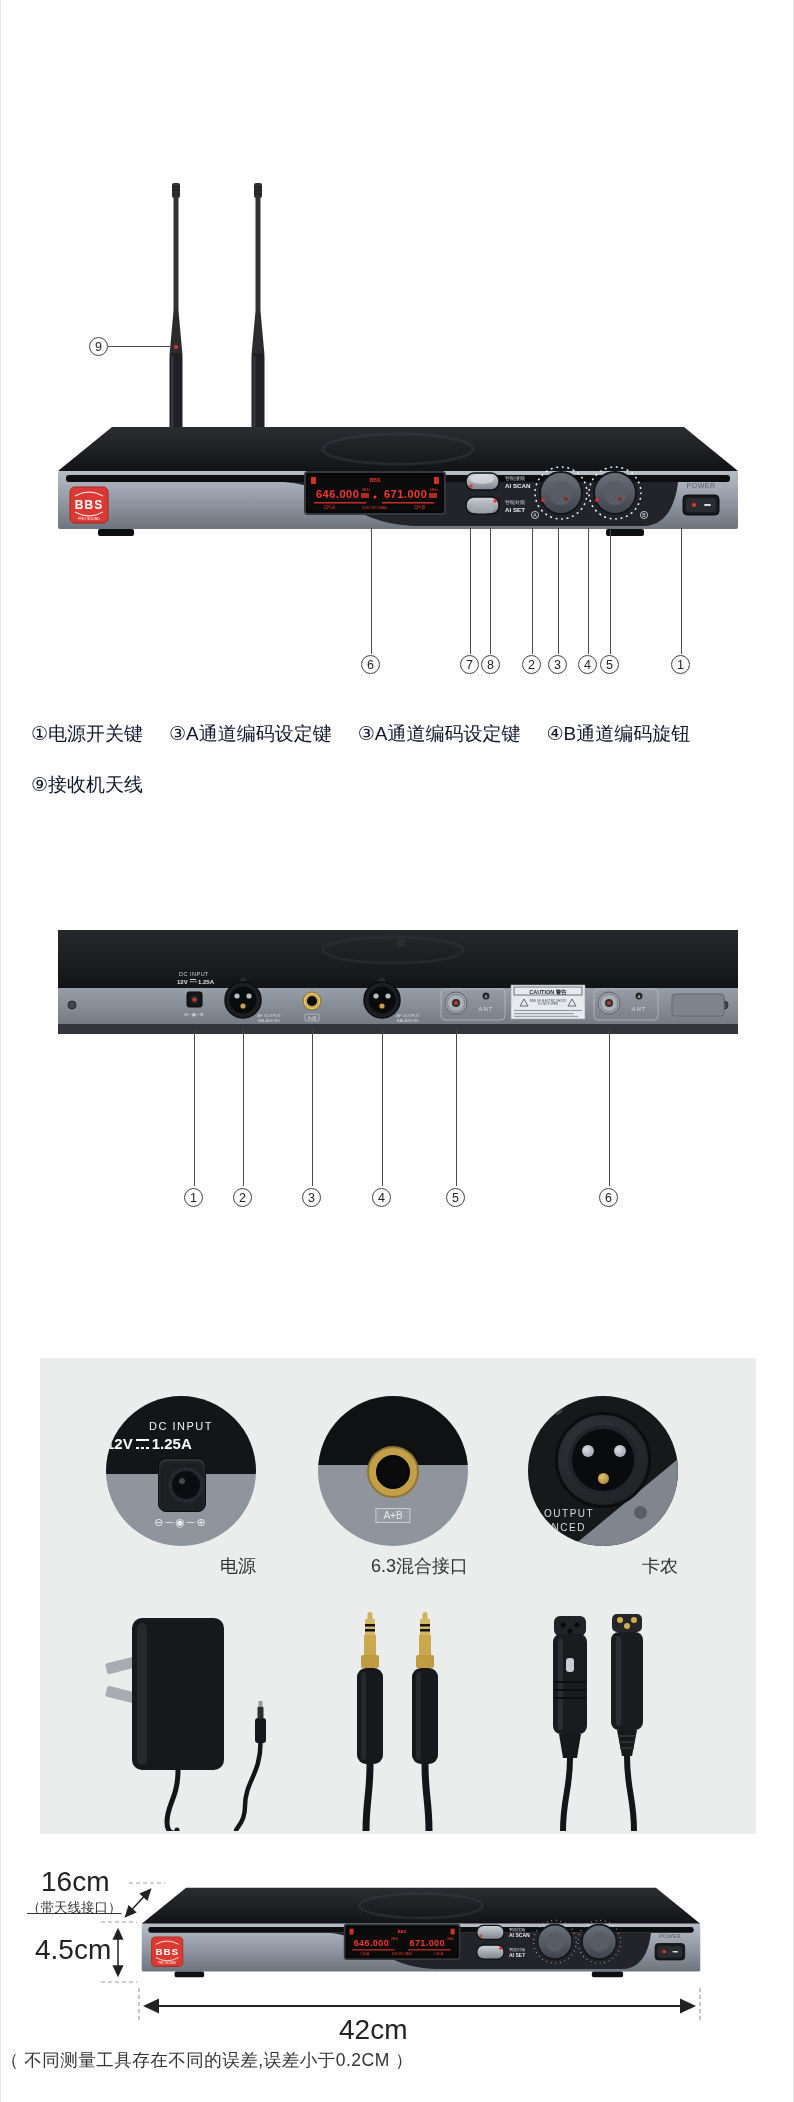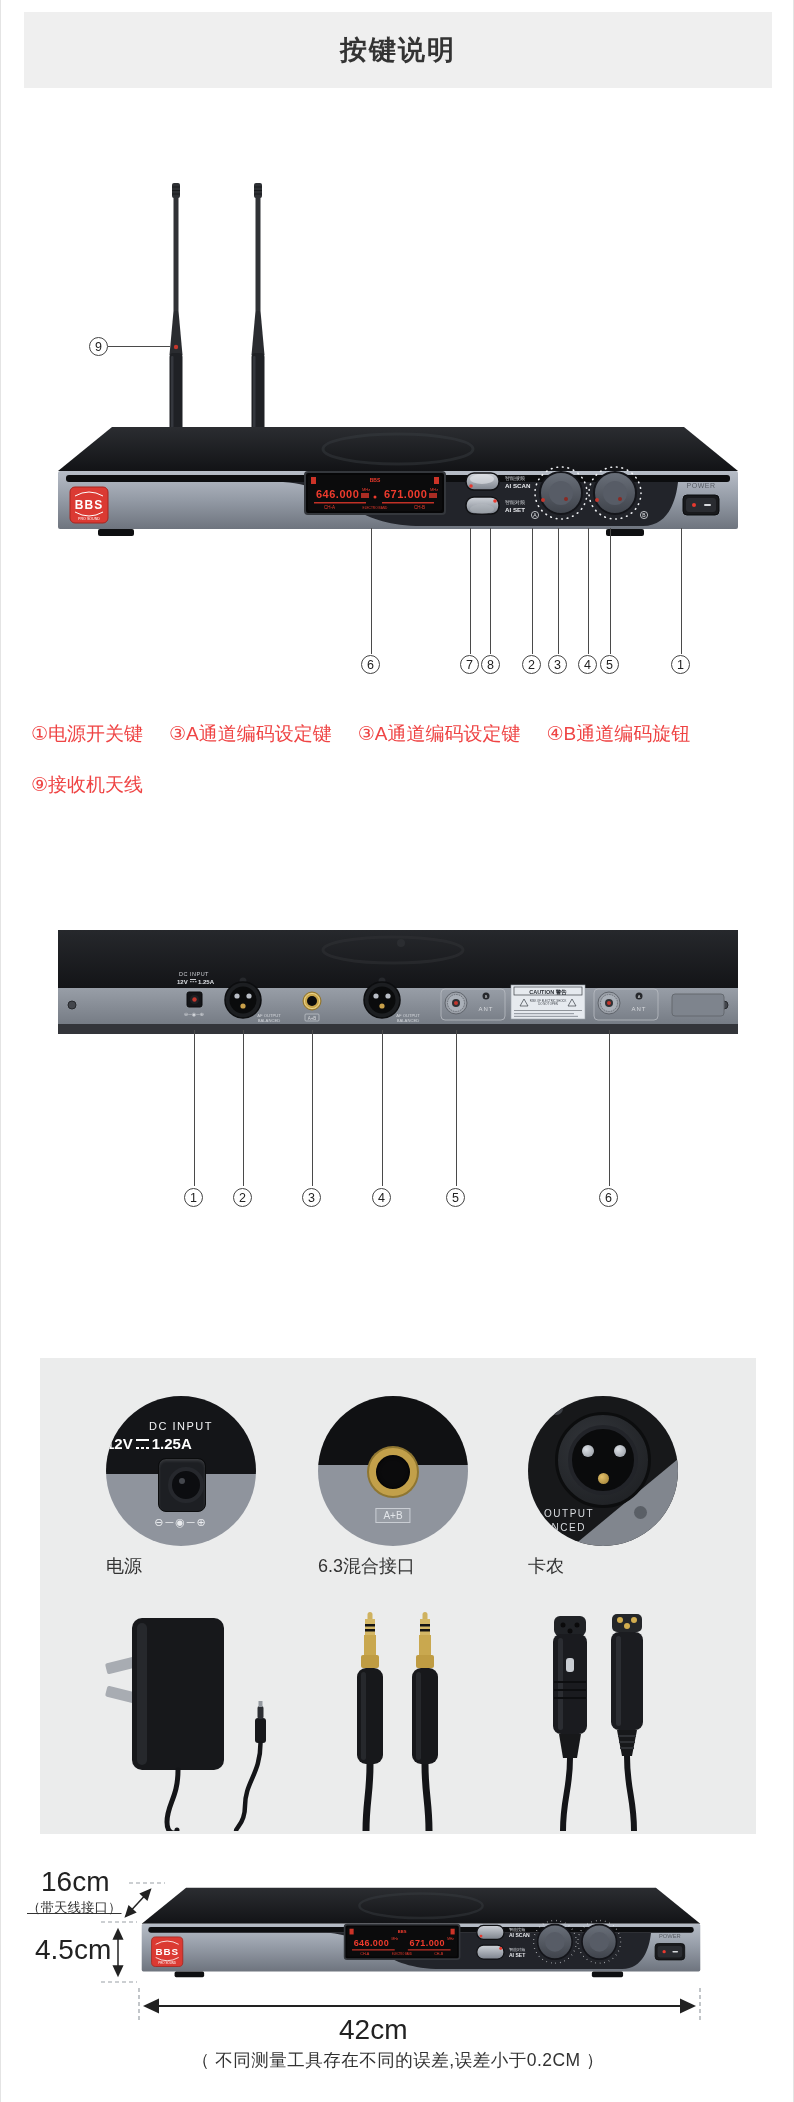--- a/index.html
+++ b/index.html
@@ -10,28 +10,28 @@
   .title-bar{left:23px;top:12px;width:748px;height:76px;background:#efefef;
              display:flex;align-items:center;justify-content:center;
              font-size:27px;font-weight:bold;color:#333;letter-spacing:2px;}
   
   .co{width:19px;height:19px;border:1.3px solid #444;border-radius:50%;background:#fff;
       display:flex;align-items:center;justify-content:center;
       font-size:12.5px;color:#222;box-sizing:border-box;}
   .cl{width:1px;background:#4a4a4a;}
   .clh{height:1px;background:#4a4a4a;}
   
-  .legend{color:#ef4444;font-size:19px;line-height:24px;}
+  .legend{color:#0f172a;font-size:19px;line-height:24px;}
   .lrow{display:flex;margin-bottom:27px;}
   .lrow span{white-space:nowrap;}
   .gap26>span{margin-right:26px;}
   
   .gray-sec{left:39px;top:1358px;width:716px;height:476px;background:#ebecec;}
   .circle{position:absolute;width:150px;height:150px;border-radius:50%;overflow:hidden;}
-  .circle-label{position:absolute;width:150px;text-align:left;font-size:18px;color:#333;top:196px;}
+  .circle-label{position:absolute;width:150px;text-align:right;font-size:18px;color:#333;top:196px;}
   .c-power{background:linear-gradient(#141518 0 52%,#8f949d 52% 100%);}
   .c-mix{background:linear-gradient(#101113 0 46%,#8f949d 46% 100%);}
   .c-xlr{background:#17181a;}
   .c-xlr .wedge{position:absolute;inset:0;background:#81868e;clip-path:polygon(100% 42%,100% 100%,30% 100%);}
   .dcline1{position:absolute;top:24px;width:100%;text-align:center;color:#f2f3f5;font-size:11px;letter-spacing:1.5px;}
   .dcline2{position:absolute;top:39px;width:100%;text-align:left;color:#fff;font-size:15px;font-weight:bold;}
   .dcsym{display:inline-block;width:13px;height:8px;margin:0 3px;border-top:2.5px solid #fff;
          background:linear-gradient(90deg,#fff 0 3px,transparent 3px 5px,#fff 5px 8px,transparent 8px 10px,#fff 10px 13px) bottom/13px 2.5px no-repeat;}
   .dcjack{position:absolute;left:52px;top:62px;width:46px;height:52px;background:#1d1f23;border:1px solid #0b0c0d;
           border-radius:8px;box-shadow:inset 0 2px 3px rgba(255,255,255,.12);}
@@ -47,28 +47,27 @@
           background:radial-gradient(circle at 40% 35%,#33363b,#1b1d20);border:3px solid #0c0d0e;box-sizing:border-box;}
   .xlrbig .inner{position:absolute;left:10px;top:10px;width:70px;height:70px;border-radius:50%;
                  background:#0a0b0c;border:4px solid #222429;box-sizing:border-box;}
   .pin-s{position:absolute;width:12px;height:12px;border-radius:50%;background:radial-gradient(circle at 35% 35%,#dde1e6,#8f959d);}
   .pin-g{position:absolute;width:11px;height:11px;border-radius:50%;background:radial-gradient(circle at 35% 35%,#e3c06a,#9a7c33);}
   .screw{position:absolute;width:13px;height:13px;border-radius:50%;background:#3d4046;}
   .xlrtxt{position:absolute;color:#d9dce0;font-size:10px;letter-spacing:1.5px;white-space:nowrap;}
   
   .dim-big{font-size:28px;color:#222;}
   .dim-small{font-size:13.5px;color:#333;text-decoration:underline;}
-  .note{width:794px;text-align:center;font-size:17.5px;color:#333;letter-spacing:0.5px;}
+  .note{width:794px;text-align:left;font-size:17.5px;color:#333;letter-spacing:0.5px;}
 </style>
 </head>
 <body>
 
 <div class="page">
 
-  <div class="abs title-bar">按键说明</div>
 
   <svg class="abs" style="left:160px;top:183px" width="120" height="268" viewBox="0 0 120 268">
     <g>
       <rect x="11" y="0" width="8" height="15" rx="2" fill="#2e3034"></rect>
       <path d="M11,4 h8 M11,7.5 h8 M11,11 h8" stroke="#17181b" stroke-width="0.9"></path>
       <rect x="12.5" y="14" width="5" height="114" fill="#303236"></rect>
       <polygon points="12.5,128 17.5,128 21.5,172 8.5,172" fill="#2a2c30"></polygon>
       <rect x="8.5" y="170" width="13" height="98" rx="4" fill="#1f2125"></rect>
       <rect x="10" y="173" width="2.5" height="92" rx="1" fill="#3a3d43" opacity="0.8"></rect>
       <circle cx="15" cy="164" r="2.2" fill="#c4372d"></circle>

